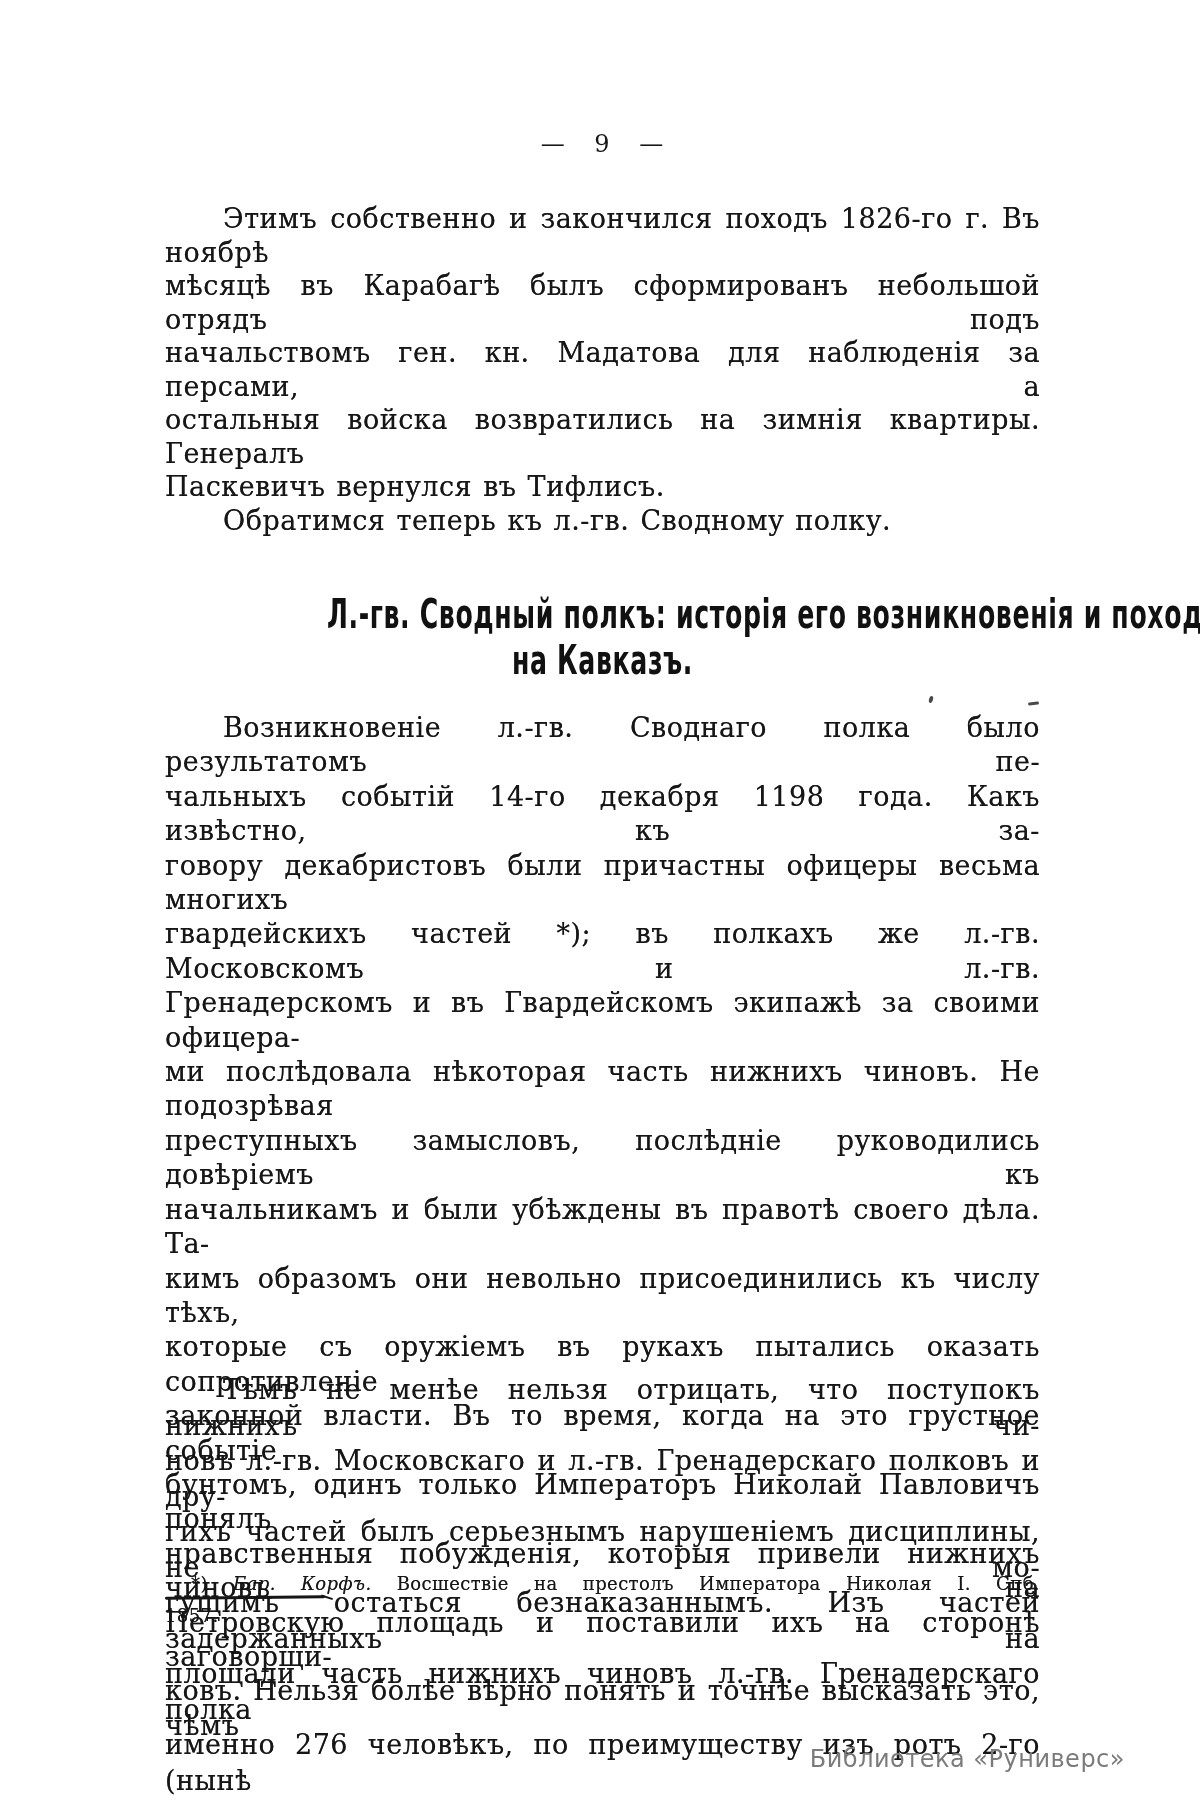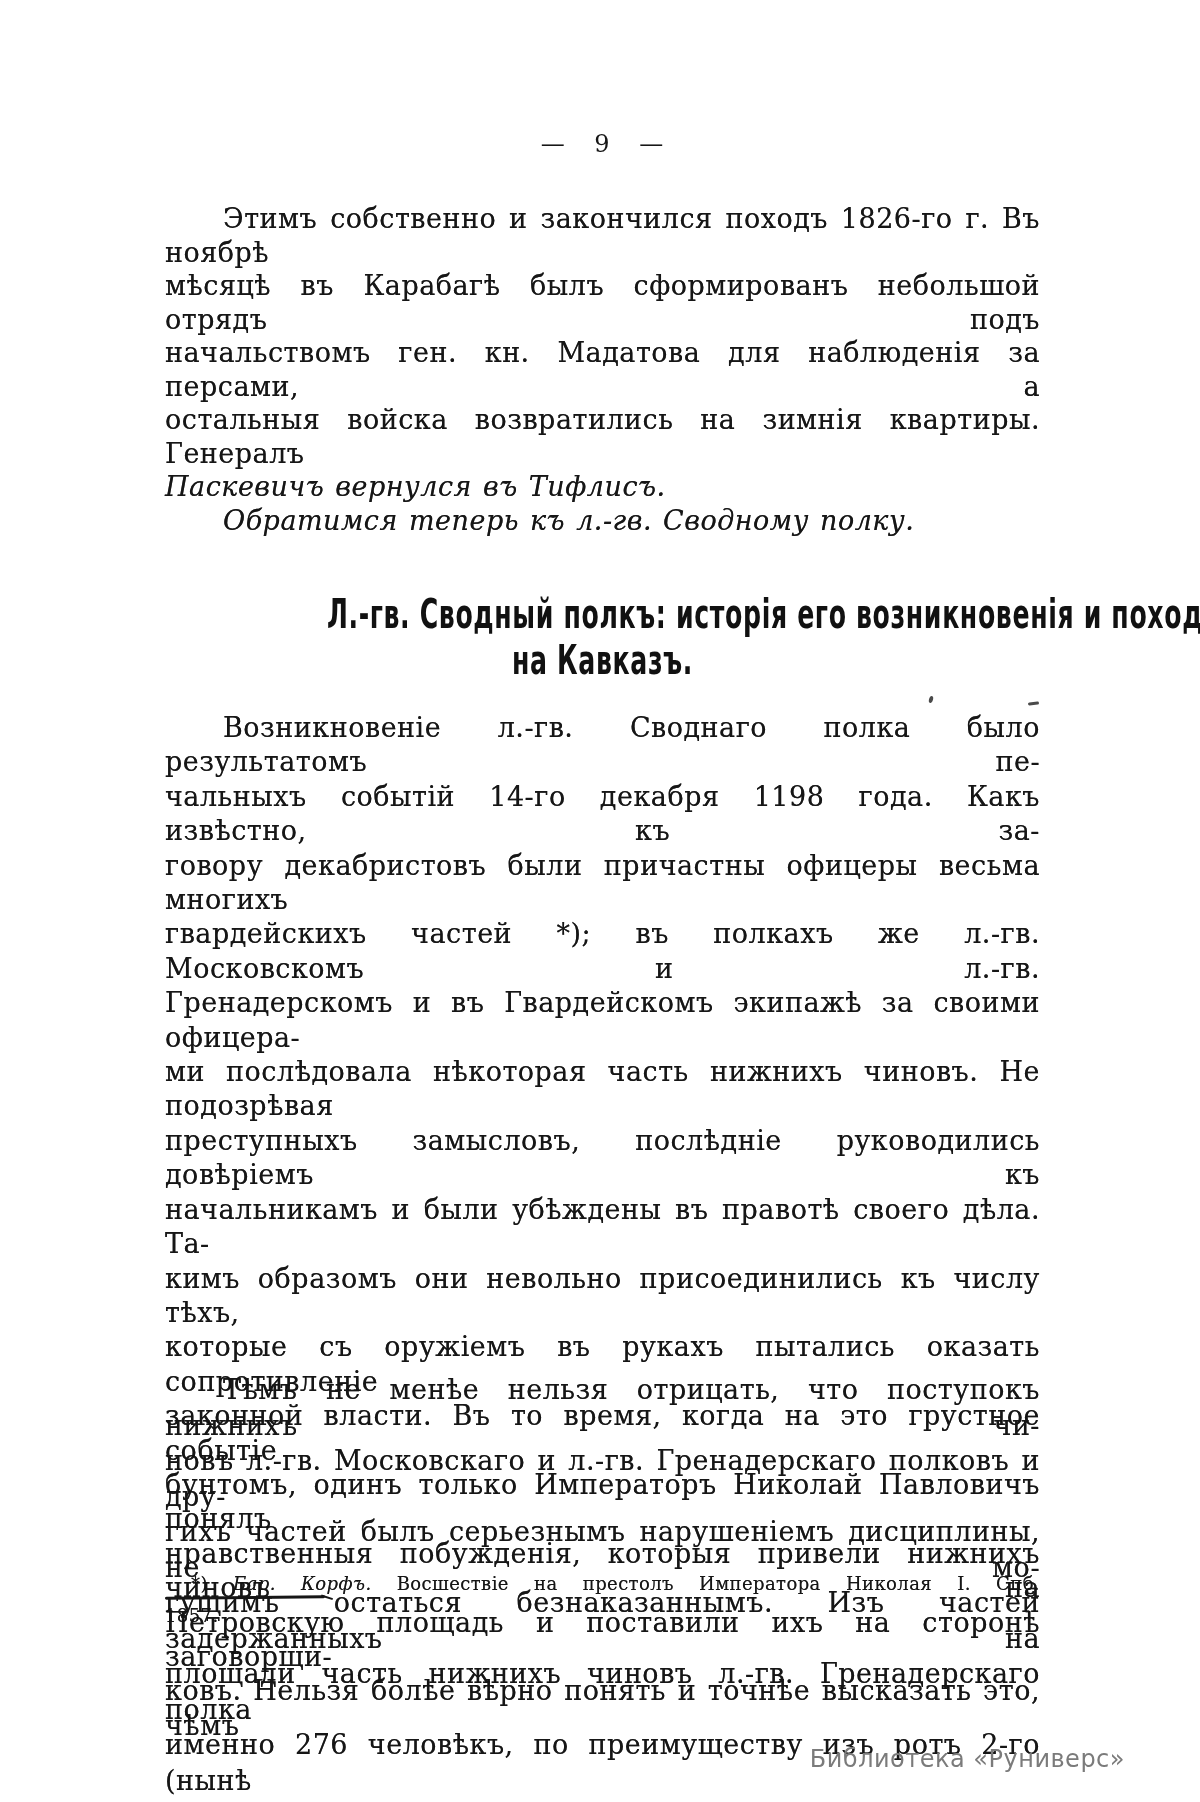--- a/index.html
+++ b/index.html
@@ -35,21 +35,21 @@
   }
   #intro{top:202px;line-height:33.5px;}
   #para1{top:711px;line-height:34.4px;}
   #para2{top:1372px;line-height:35.5px;}
   .tline{
     text-align:justify;
     text-align-last:justify;
     white-space:normal;
     height:auto;
   }
-  .tline.left{text-align:center;text-align-last:left;font-style:italic;}
+  .tline.left{text-align:center;text-align-last:left;}
   .tline.indent{text-indent:58px;}
   
   #heading{
     left:165px;top:591px;width:875px;
     font-family:"DejaVu Sans", sans-serif;
     font-weight:bold;
     font-size:40px;
     line-height:46px;
     text-align:center;
     letter-spacing:1px;

